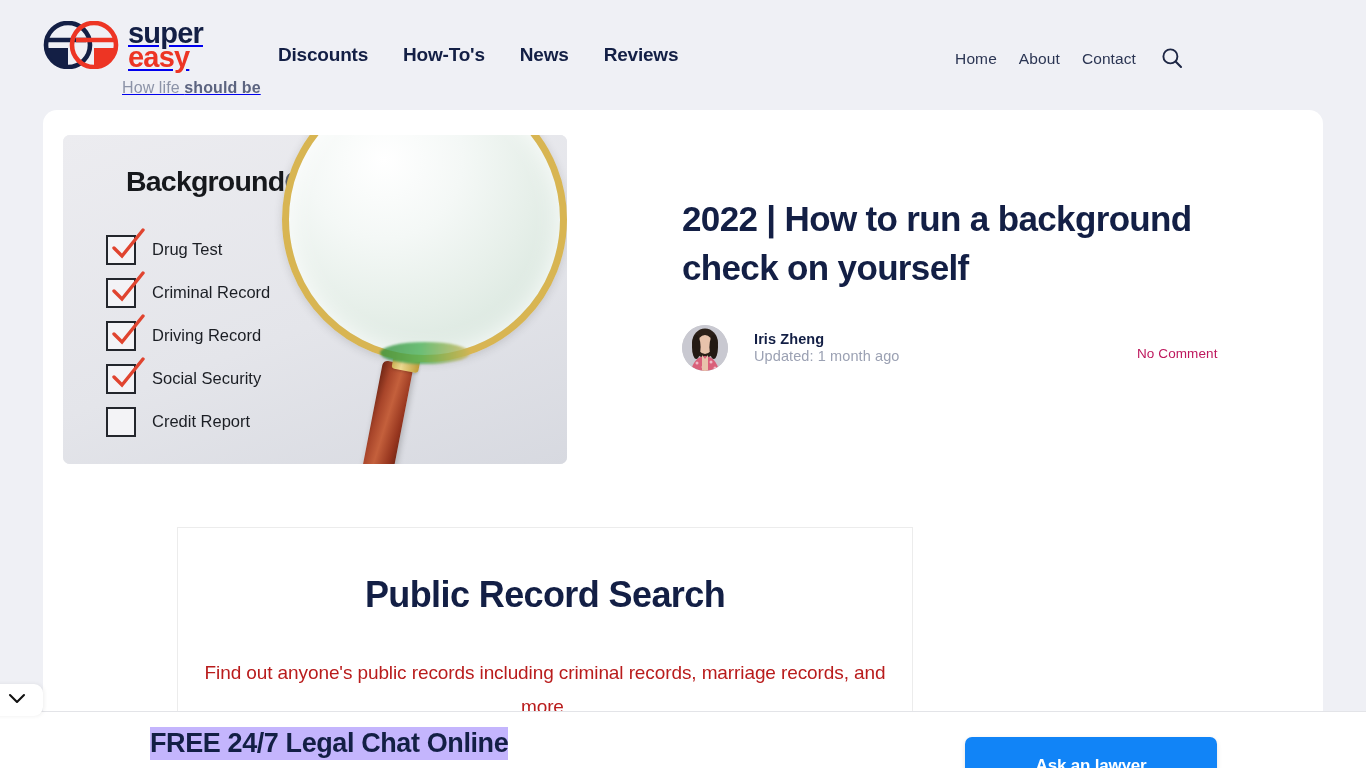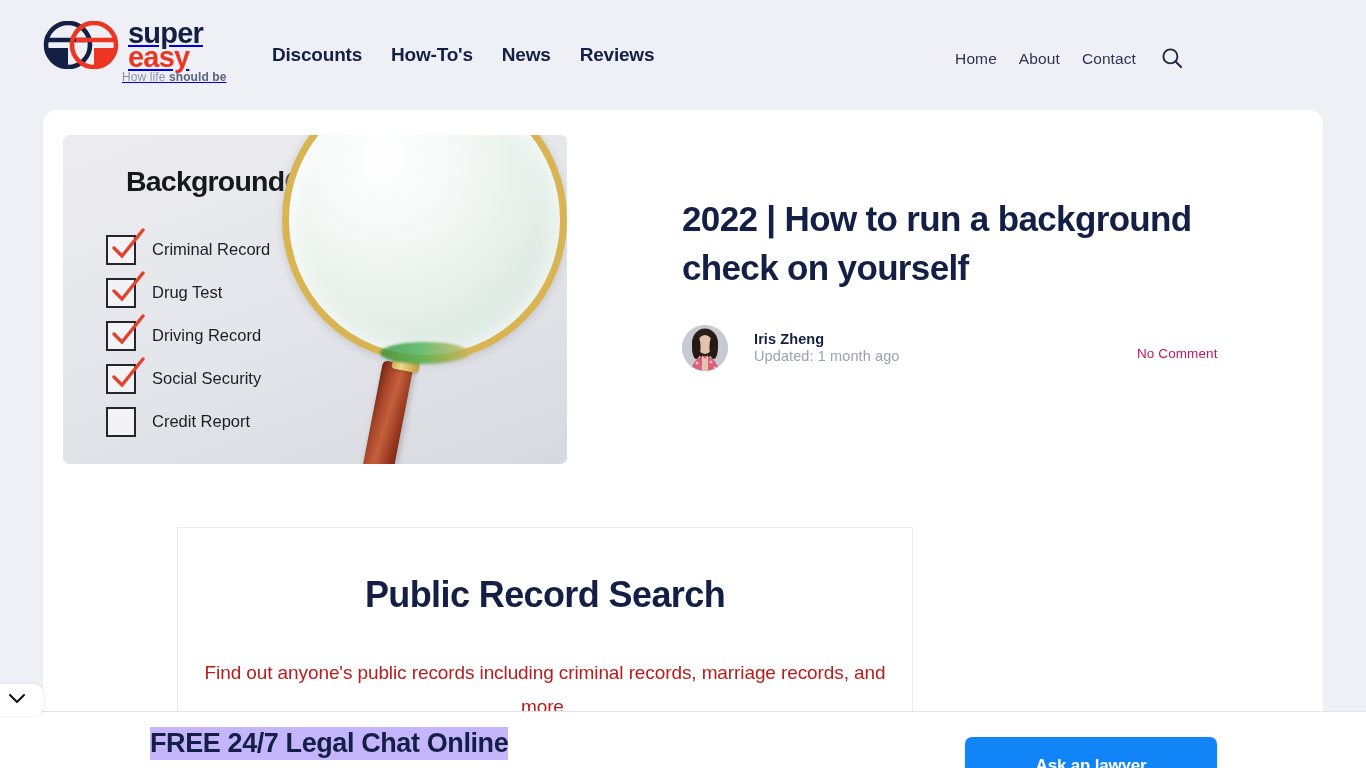--- a/index.html
+++ b/index.html
@@ -61,42 +61,44 @@
     color: #131f45;
     letter-spacing: -0.8px;
   }
   .logo-easy {
     font-size: 29px;
     font-weight: bold;
     color: #ed3524;
     letter-spacing: -0.8px;
   }
   .tagline {
+    margin-top: 9px;
     margin-left: 80px;
-    font-size: 12px;
+    font-size: 16px;
     color: #8c93a8;
     letter-spacing: 0.1px;
     white-space: nowrap;
   }
   .tagline b { color: #5c6480; font-weight: bold; }
 
   .main-nav {
     position: absolute;
     left: 272px;
     top: 44px;
     display: flex;
     gap: 29px;
   }
   .main-nav a {
     font-size: 19px;
     font-weight: bold;
     color: #131f45;
     text-decoration: none;
     letter-spacing: -0.2px;
     white-space: nowrap;
+    margin-left: 6px;
   }
 
   .util-nav {
     position: absolute;
     right: 40px;
     top: 47px;
     display: flex;
     align-items: center;
     gap: 22px;
   }
@@ -435,29 +437,29 @@
 
       <div class="hero-title-text"><span>Background</span><span class="behind-lens">Check</span></div>
 
       <div class="hero-list">
         <div class="hero-item">
           <span class="hero-box">
             <svg class="hero-check" viewBox="0 0 38 34">
               <path d="M5 20 L13 28 L34 2" fill="none" stroke="#e0442f" stroke-width="3.4" stroke-linecap="round"></path>
             </svg>
           </span>
-          <span class="hero-label">Criminal Record</span>
+          <span class="hero-label">Drug Test</span>
         </div>
         <div class="hero-item">
           <span class="hero-box">
             <svg class="hero-check" viewBox="0 0 38 34">
               <path d="M5 20 L13 28 L34 2" fill="none" stroke="#e0442f" stroke-width="3.4" stroke-linecap="round"></path>
             </svg>
           </span>
-          <span class="hero-label">Drug Test</span>
+          <span class="hero-label">Criminal Record</span>
         </div>
         <div class="hero-item">
           <span class="hero-box">
             <svg class="hero-check" viewBox="0 0 38 34">
               <path d="M5 20 L13 28 L34 2" fill="none" stroke="#e0442f" stroke-width="3.4" stroke-linecap="round"></path>
             </svg>
           </span>
           <span class="hero-label">Driving Record</span>
         </div>
         <div class="hero-item">

